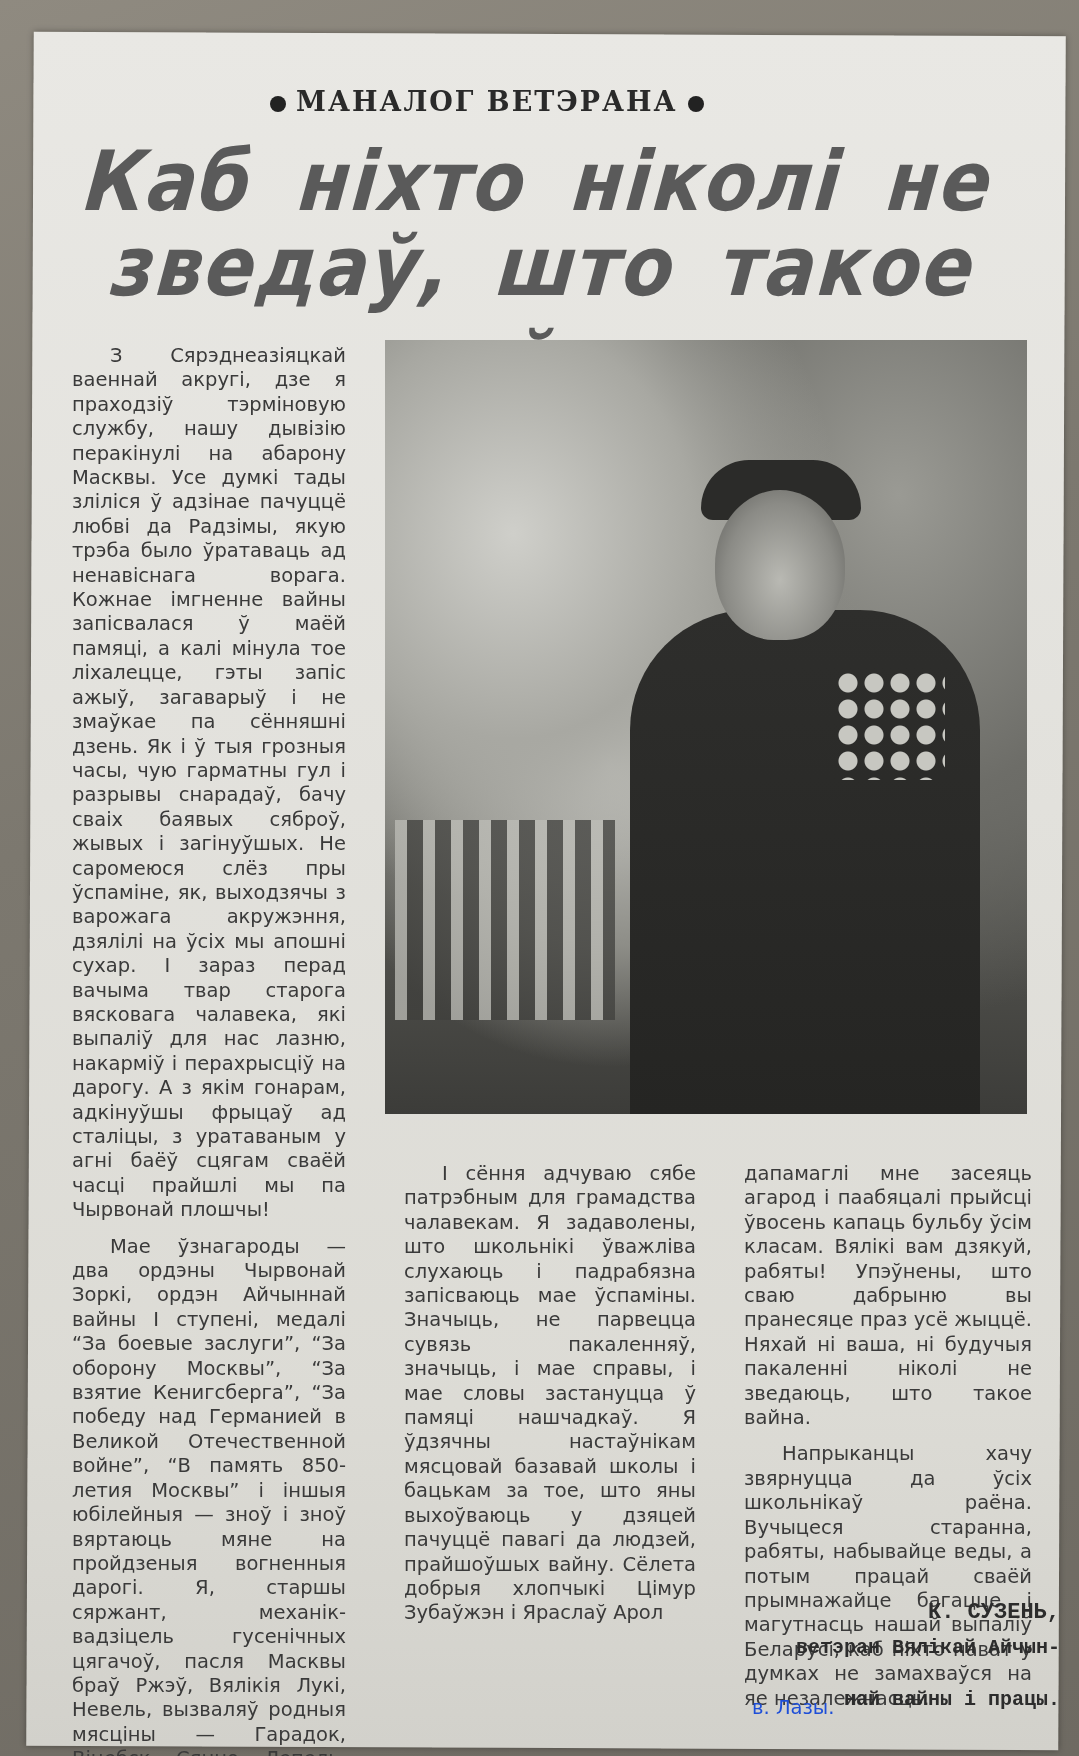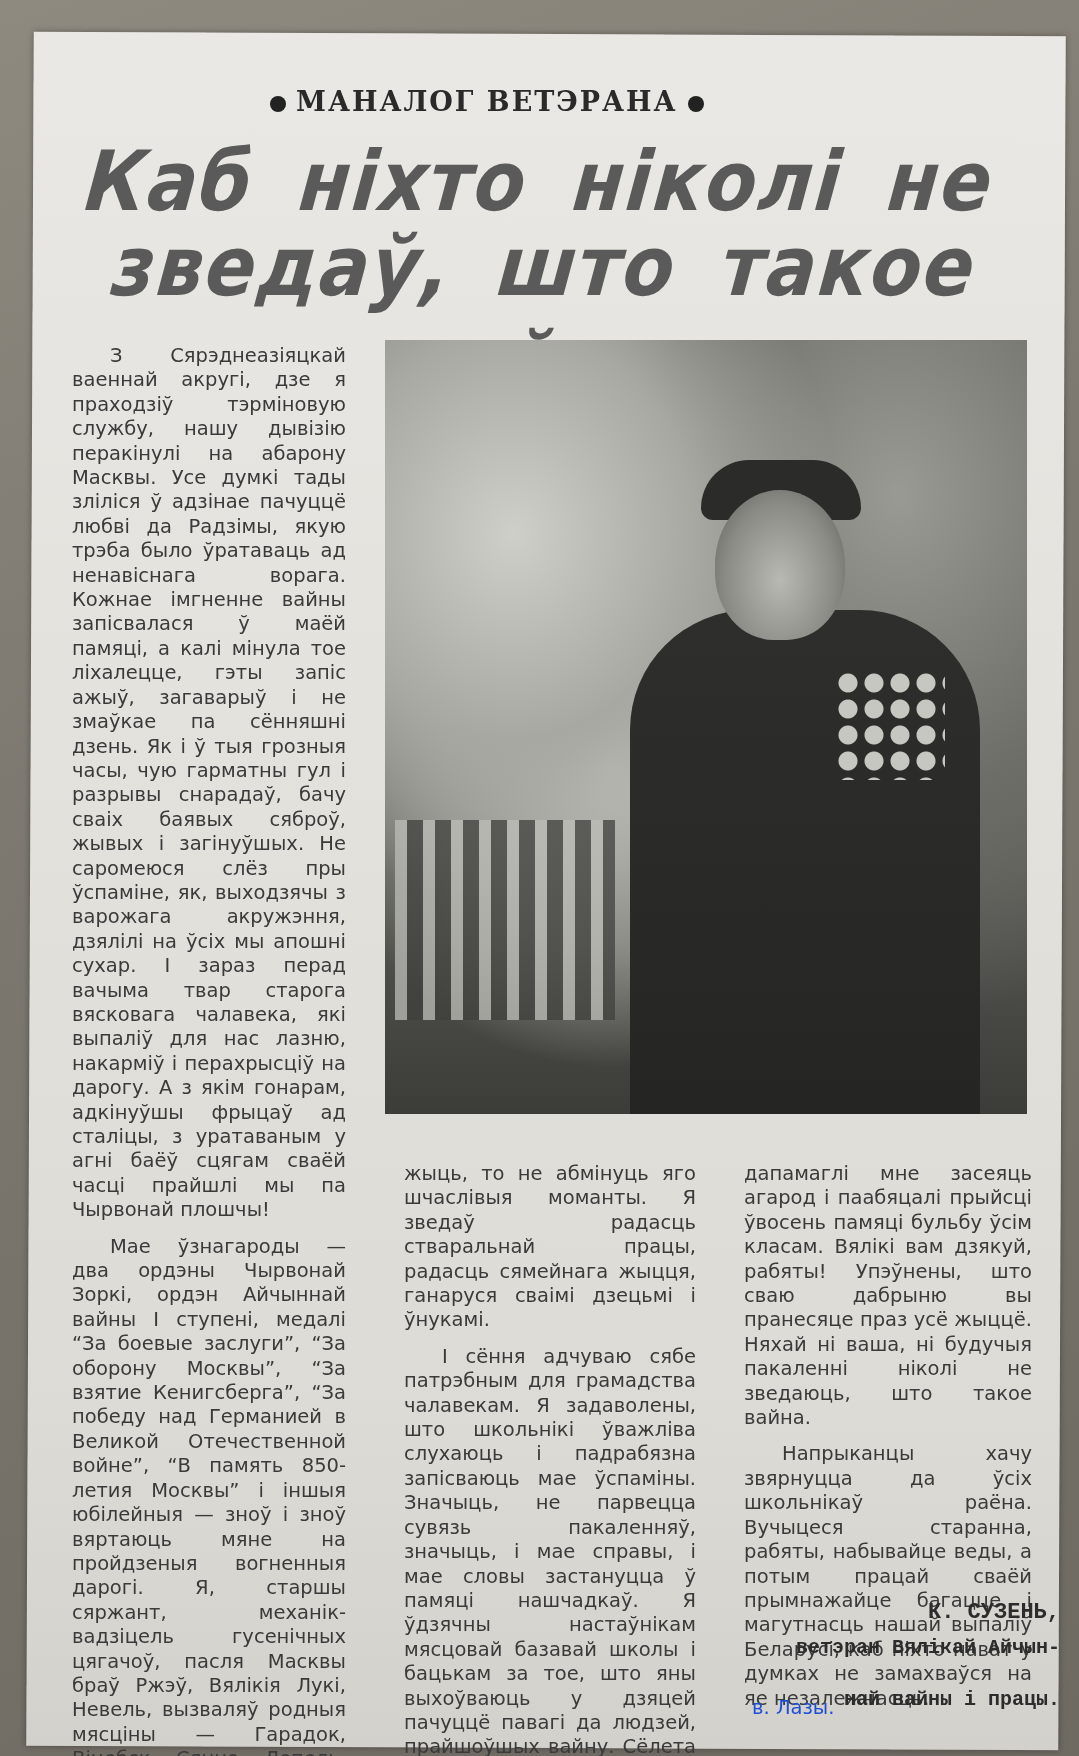--- a/index.html
+++ b/index.html
@@ -85,25 +85,24 @@
 
 <div class="photo">
   <div class="fence"></div>
   <div class="figure"></div>
   <div class="cap"></div>
   <div class="head"></div>
   <div class="medals"></div>
 </div>
 
 <div class="col" style="left:392px; top:1150px; width:316px;">
-  <p class="noindent">жыць, то не абмінуць яго шчаслівыя моманты. Я зведаў радасць стваральнай працы, радасць сямейнага жыцця, ганаруся сваімі дзецьмі і ўнукамі.</p>
   <p>І сёння адчуваю сябе патрэбным для грамадства чалавекам. Я задаволены, што школьнікі ўважліва слухаюць і падрабязна запісваюць мае ўспаміны. Значыць, не парвецца сувязь пакаленняў, значыць, і мае справы, і мае словы застануцца ў памяці нашчадкаў. Я ўдзячны настаўнікам мясцовай базавай школы і бацькам за тое, што яны выхоўваюць у дзяцей пачуццё павагі да людзей, прайшоўшых вайну. Сёлета добрыя хлопчыкі Цімур Зубаўжэн і Яраслаў Арол</p>
 </div>
 
 <div class="col" style="left:732px; top:1150px; width:312px;">
-  <p class="noindent">дапамаглі мне засеяць агарод і паабяцалі прыйсці ўвосень памяці бульбу ўсім класам. Вялікі вам дзякуй, рабяты! Упэўнены, што сваю дабрыню вы пранесяце праз усё жыццё. Няхай ні ваша, ні будучыя пакаленні ніколі не зведаюць, што такое вайна.</p>
+  <p class="noindent">дапамаглі мне засеяць агарод і паабяцалі прыйсці ўвосень капаць бульбу ўсім класам. Вялікі вам дзякуй, рабяты! Упэўнены, што сваю дабрыню вы пранесяце праз усё жыццё. Няхай ні ваша, ні будучыя пакаленні ніколі не зведаюць, што такое вайна.</p>
   <p>Напрыканцы хачу звярнуцца да ўсіх школьнікаў раёна. Вучыцеся старанна, рабяты, набывайце веды, а потым працай сваёй прымнажайце багацце і магутнасць нашай выпаліў Беларусі, каб ніхто нават у думках не замахваўся на яе незалежнасць.</p>
 </div>
 
 <div class="signature" style="left:740px; top:1600px; width:320px; font-size:22px;">К. СУЗЕНЬ,</div>
 <div class="signature" style="left:740px; top:1636px; width:320px; font-size:20px;">ветэран Вялікай Айчын-</div>
 <div class="signature" style="left:740px; top:1664px; width:320px; font-size:20px;margin-top:24px;">най вайны і працы.</div>
 <div class="place" style="left:752px; top:1696px;">в. Лазы.</div>
 
 </body></html>

